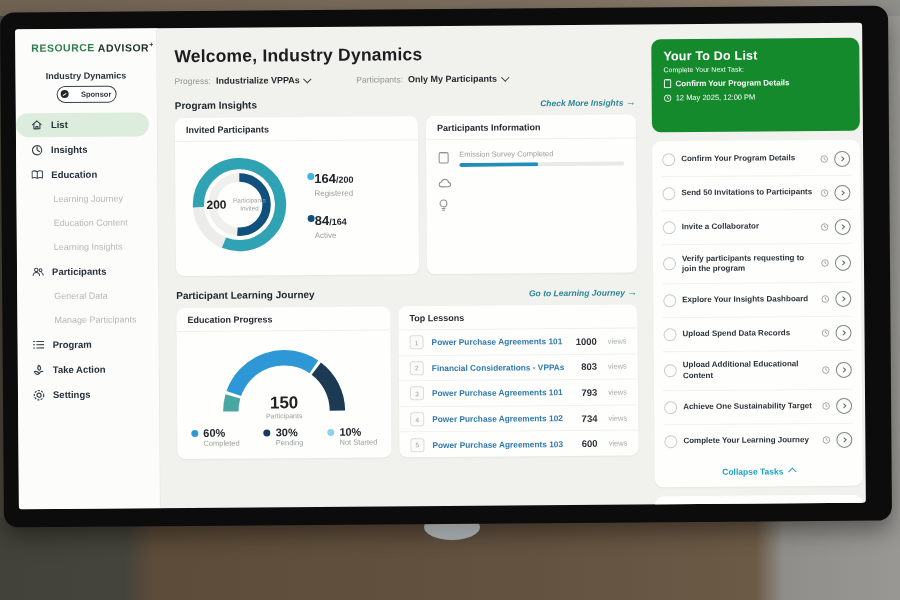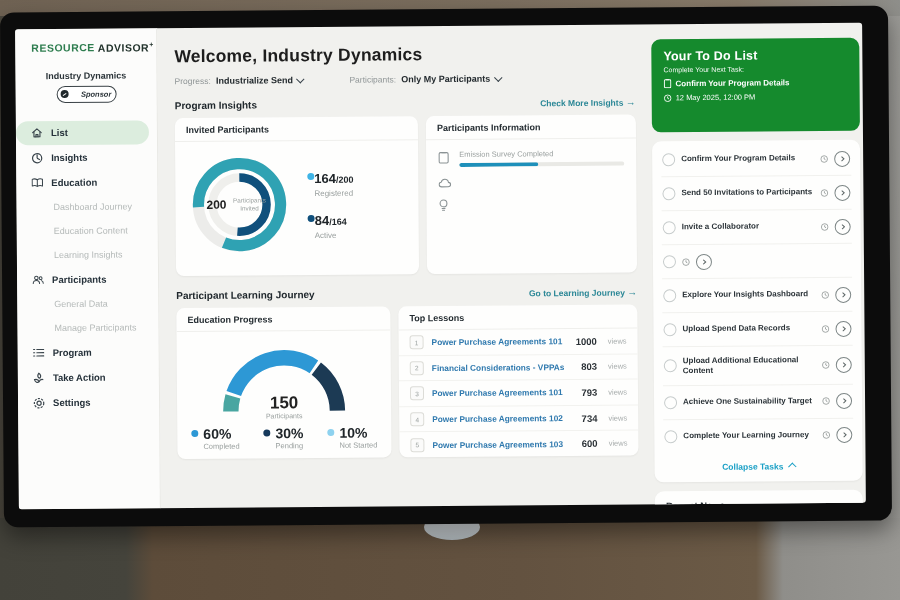--- a/index.html
+++ b/index.html
@@ -16,22 +16,22 @@
   
   .monitor{position:absolute;left:2px;top:9px;width:888px;height:515px;background:#0c0c0c;
     border-radius:14px;transform:rotate(-0.45deg);z-index:2;box-shadow:0 10px 22px rgba(0,0,0,.4);}
   .screen{position:absolute;left:15px;top:17px;right:26px;bottom:18px;background:#f1f1ee;
     border-radius:3px;overflow:hidden;display:flex;color:#232c31;}
   
   .sidebar{width:142px;flex:0 0 142px;background:#fcfcfb;border-right:1px solid #e9e9e5;padding-top:10px;box-sizing:border-box;}
   .logo{padding:2px 0 8px 16px;font-size:10.5px;font-weight:800;letter-spacing:.5px;border-bottom:1px solid #ececе8;}
   .logo .res{color:#2e7d4f;} .logo .adv{color:#22332c;} .logo sup{font-size:7px;}
   .org{margin-top:9px;text-align:center;font-size:9px;font-weight:700;color:#2a3338;}
-  .sponsor{margin:5px auto 18px;width:58px;height:15px;border:1px solid #3a4246;border-radius:9px;
-    display:flex;align-items:center;justify-content:center;gap:12px;background:#fff;font-style:italic;}
+  .sponsor{margin:5px auto 10px;width:58px;height:15px;border:1px solid #3a4246;border-radius:9px;
+    display:flex;align-items:center;justify-content:center;gap:12px;background:#fff;}
   .sponsor .dot{width:8px;height:8px;border-radius:50%;background:#20282c;position:relative;}
   .sponsor .dot::after{content:"";position:absolute;left:2px;top:3.5px;width:4px;height:1.2px;background:#fff;transform:rotate(-35deg);}
   .sponsor span.lbl{font-size:7.5px;font-weight:700;color:#2a3338;}
   .nav{margin-top:4px;}
   .nav .item{display:flex;align-items:center;gap:8px;height:24px;padding-left:15px;margin:1px 8px 1px 0;
     font-size:9.5px;font-weight:700;color:#25313a;border-radius:12px;cursor:pointer;}
   .nav .item.active{background:#dcedde;}
   .nav .item .icn{width:12px;display:flex;color:#3a454c;}
   .nav .item.sub{padding-left:37px;font-weight:400;color:#b5bab9;font-size:9px;height:23px;}
   .icn svg{display:block;}
@@ -39,21 +39,21 @@
   .main{flex:1 1 auto;padding:12px 10px 0 17px;box-sizing:border-box;min-width:0;}
   h1.title{margin:6px 0 9px;font-size:17.5px;font-weight:700;color:#1d1d1d;letter-spacing:.2px;}
   .filters{display:flex;gap:46px;align-items:center;}
   .fgroup{display:flex;align-items:center;gap:5px;}
   .flabel{font-size:8.5px;color:#8f9596;}
   .fvalue{font-size:9px;font-weight:700;color:#232a2e;cursor:pointer;display:flex;align-items:center;}
   .chev{display:inline-block;width:4.5px;height:4.5px;border-right:1.4px solid #38424a;border-bottom:1.4px solid #38424a;
     transform:rotate(45deg);margin-left:5px;margin-top:-3px;}
   .secrow{display:flex;align-items:center;justify-content:space-between;margin-top:14px;margin-bottom:7px;}
   .sechead{font-size:10px;font-weight:700;color:#20282d;}
-  .seclink{font-size:8.5px;font-weight:700;color:#2b8796;cursor:pointer;}
+  .seclink{font-size:8.5px;font-weight:700;color:#2b8796;cursor:pointer;font-style:italic;}
   .seclink .arr{font-size:10px;}
   .cards{display:flex;gap:8px;}
   .card{background:#fefefd;border:1px solid #ececе8;border-radius:8px;box-shadow:0 1px 2px rgba(0,0,0,.05);
     box-sizing:border-box;overflow:hidden;}
   .card-h{padding:7px 11px 6px;border-bottom:1px solid #efefec;font-size:9px;font-weight:700;color:#242c31;}
   .card-invited{flex:1.1;height:158px;} .card-info{flex:.95;height:158px;}
   .card-edu{width:214px;flex:0 0 214px;height:151px;} .card-lessons{flex:1;height:151px;}
   
   .inv-body{display:flex;align-items:center;gap:12px;padding:7px 8px;}
   .donut-wrap{position:relative;width:112px;height:112px;flex:0 0 112px;}
@@ -77,21 +77,21 @@
   .bar-fill{height:100%;border-radius:2px;background:#1e90ba;}
   
   .edu-body{position:relative;padding:4px 0 0;text-align:center;}
   .gauge-wrap{position:relative;width:150px;height:82px;margin:2px auto 0;}
   .gauge-center{position:absolute;left:0;right:0;bottom:0;text-align:center;}
   .gauge-center .v{font-size:17px;font-weight:700;color:#222;line-height:1;}
   .gauge-center .l{font-size:7px;color:#9aa09f;margin-top:1px;}
   .edu-leg{display:flex;justify-content:space-between;padding:7px 14px 0;}
   .eleg{display:flex;gap:5px;align-items:flex-start;text-align:left;}
   .eleg .leg-dot{margin-top:2.5px;}
-  .eleg .p{font-size:14px;font-weight:800;color:#20262a;line-height:1.1;}
+  .eleg .p{font-size:11px;font-weight:800;color:#20262a;line-height:1.1;}
   .eleg .t{font-size:7.5px;color:#9aa09f;}
   
   .lesson{display:flex;align-items:center;gap:8px;padding:0 11px;height:24.6px;border-bottom:1px solid #f2f2ef;}
   .lesson:last-child{border-bottom:none;}
   .rank{width:12px;height:12px;border:1px solid #dcdcd7;border-radius:3px;font-size:6.5px;color:#9aa09f;
     display:flex;align-items:center;justify-content:center;flex:0 0 12px;background:#fbfbfa;}
   .ltitle{flex:1;font-size:8.3px;font-weight:600;color:#2f79ae;cursor:pointer;white-space:nowrap;overflow:hidden;}
   .lviews{font-size:9.5px;font-weight:800;color:#2b3136;}
   .lunit{font-size:7.5px;color:#a8adad;margin-left:3px;}
   
@@ -162,21 +162,21 @@
       <div class="item">
         <span class="icn">
               <svg width="13" height="11" viewBox="0 0 14 11" fill="none" stroke="currentColor" stroke-width="1.2" stroke-linejoin="round">
                 <path d="M1 1.6 C3 .7 5.2 .9 7 2 C8.8 .9 11 .7 13 1.6 V9.4 C11 8.6 8.8 8.7 7 9.8 C5.2 8.7 3 8.6 1 9.4 Z"></path>
                 <path d="M7 2 V9.8"></path>
               </svg>
             </span>
         <span>Education</span>
       </div>
       <div class="item sub">
-            <span>Dashboard Journey</span>
+            <span>Learning Journey</span>
           </div>
       <div class="item sub">
             <span>Education Content</span>
           </div>
       <div class="item sub">
             <span>Learning Insights</span>
           </div>
       <div class="item">
         <span class="icn">
               <svg width="13" height="11" viewBox="0 0 14 11" fill="none" stroke="currentColor" stroke-width="1.2" stroke-linecap="round">
@@ -225,21 +225,21 @@
     </div>
   </div>
 
   <div class="main">
     <h1 class="title">Welcome, Industry Dynamics</h1>
 
     <div class="filters">
       <div class="fgroup">
         <span class="flabel">Progress:</span>
         <span class="fvalue">
-              <span>Industrialize Send</span>
+              <span>Industrialize VPPAs</span>
               <span class="chev"></span>
             </span>
       </div>
       <div class="fgroup">
         <span class="flabel">Participants:</span>
         <span class="fvalue">
               <span>Only My Participants</span>
               <span class="chev"></span>
             </span>
       </div>
@@ -469,20 +469,21 @@
               </svg>
             </span>
         <span class="go">
               <svg width="7" height="8" viewBox="0 0 8 8" fill="none" stroke="currentColor" stroke-width="1.2" stroke-linecap="round">
                 <path d="M3 1.8 L5.4 4 L3 6.2"></path>
               </svg>
             </span>
       </div>
       <div class="task">
         <span class="cb"></span>
+        <span class="tl">Verify participants requesting to join the program</span>
         <span class="tclock">
               <svg width="8" height="8" viewBox="0 0 8 8" fill="none" stroke="currentColor" stroke-width=".9">
                 <circle cx="4" cy="4" r="3.3"></circle>
                 <path d="M4 2.2 V4 L5.4 4.8"></path>
               </svg>
             </span>
         <span class="go">
               <svg width="7" height="8" viewBox="0 0 8 8" fill="none" stroke="currentColor" stroke-width="1.2" stroke-linecap="round">
                 <path d="M3 1.8 L5.4 4 L3 6.2"></path>
               </svg>

